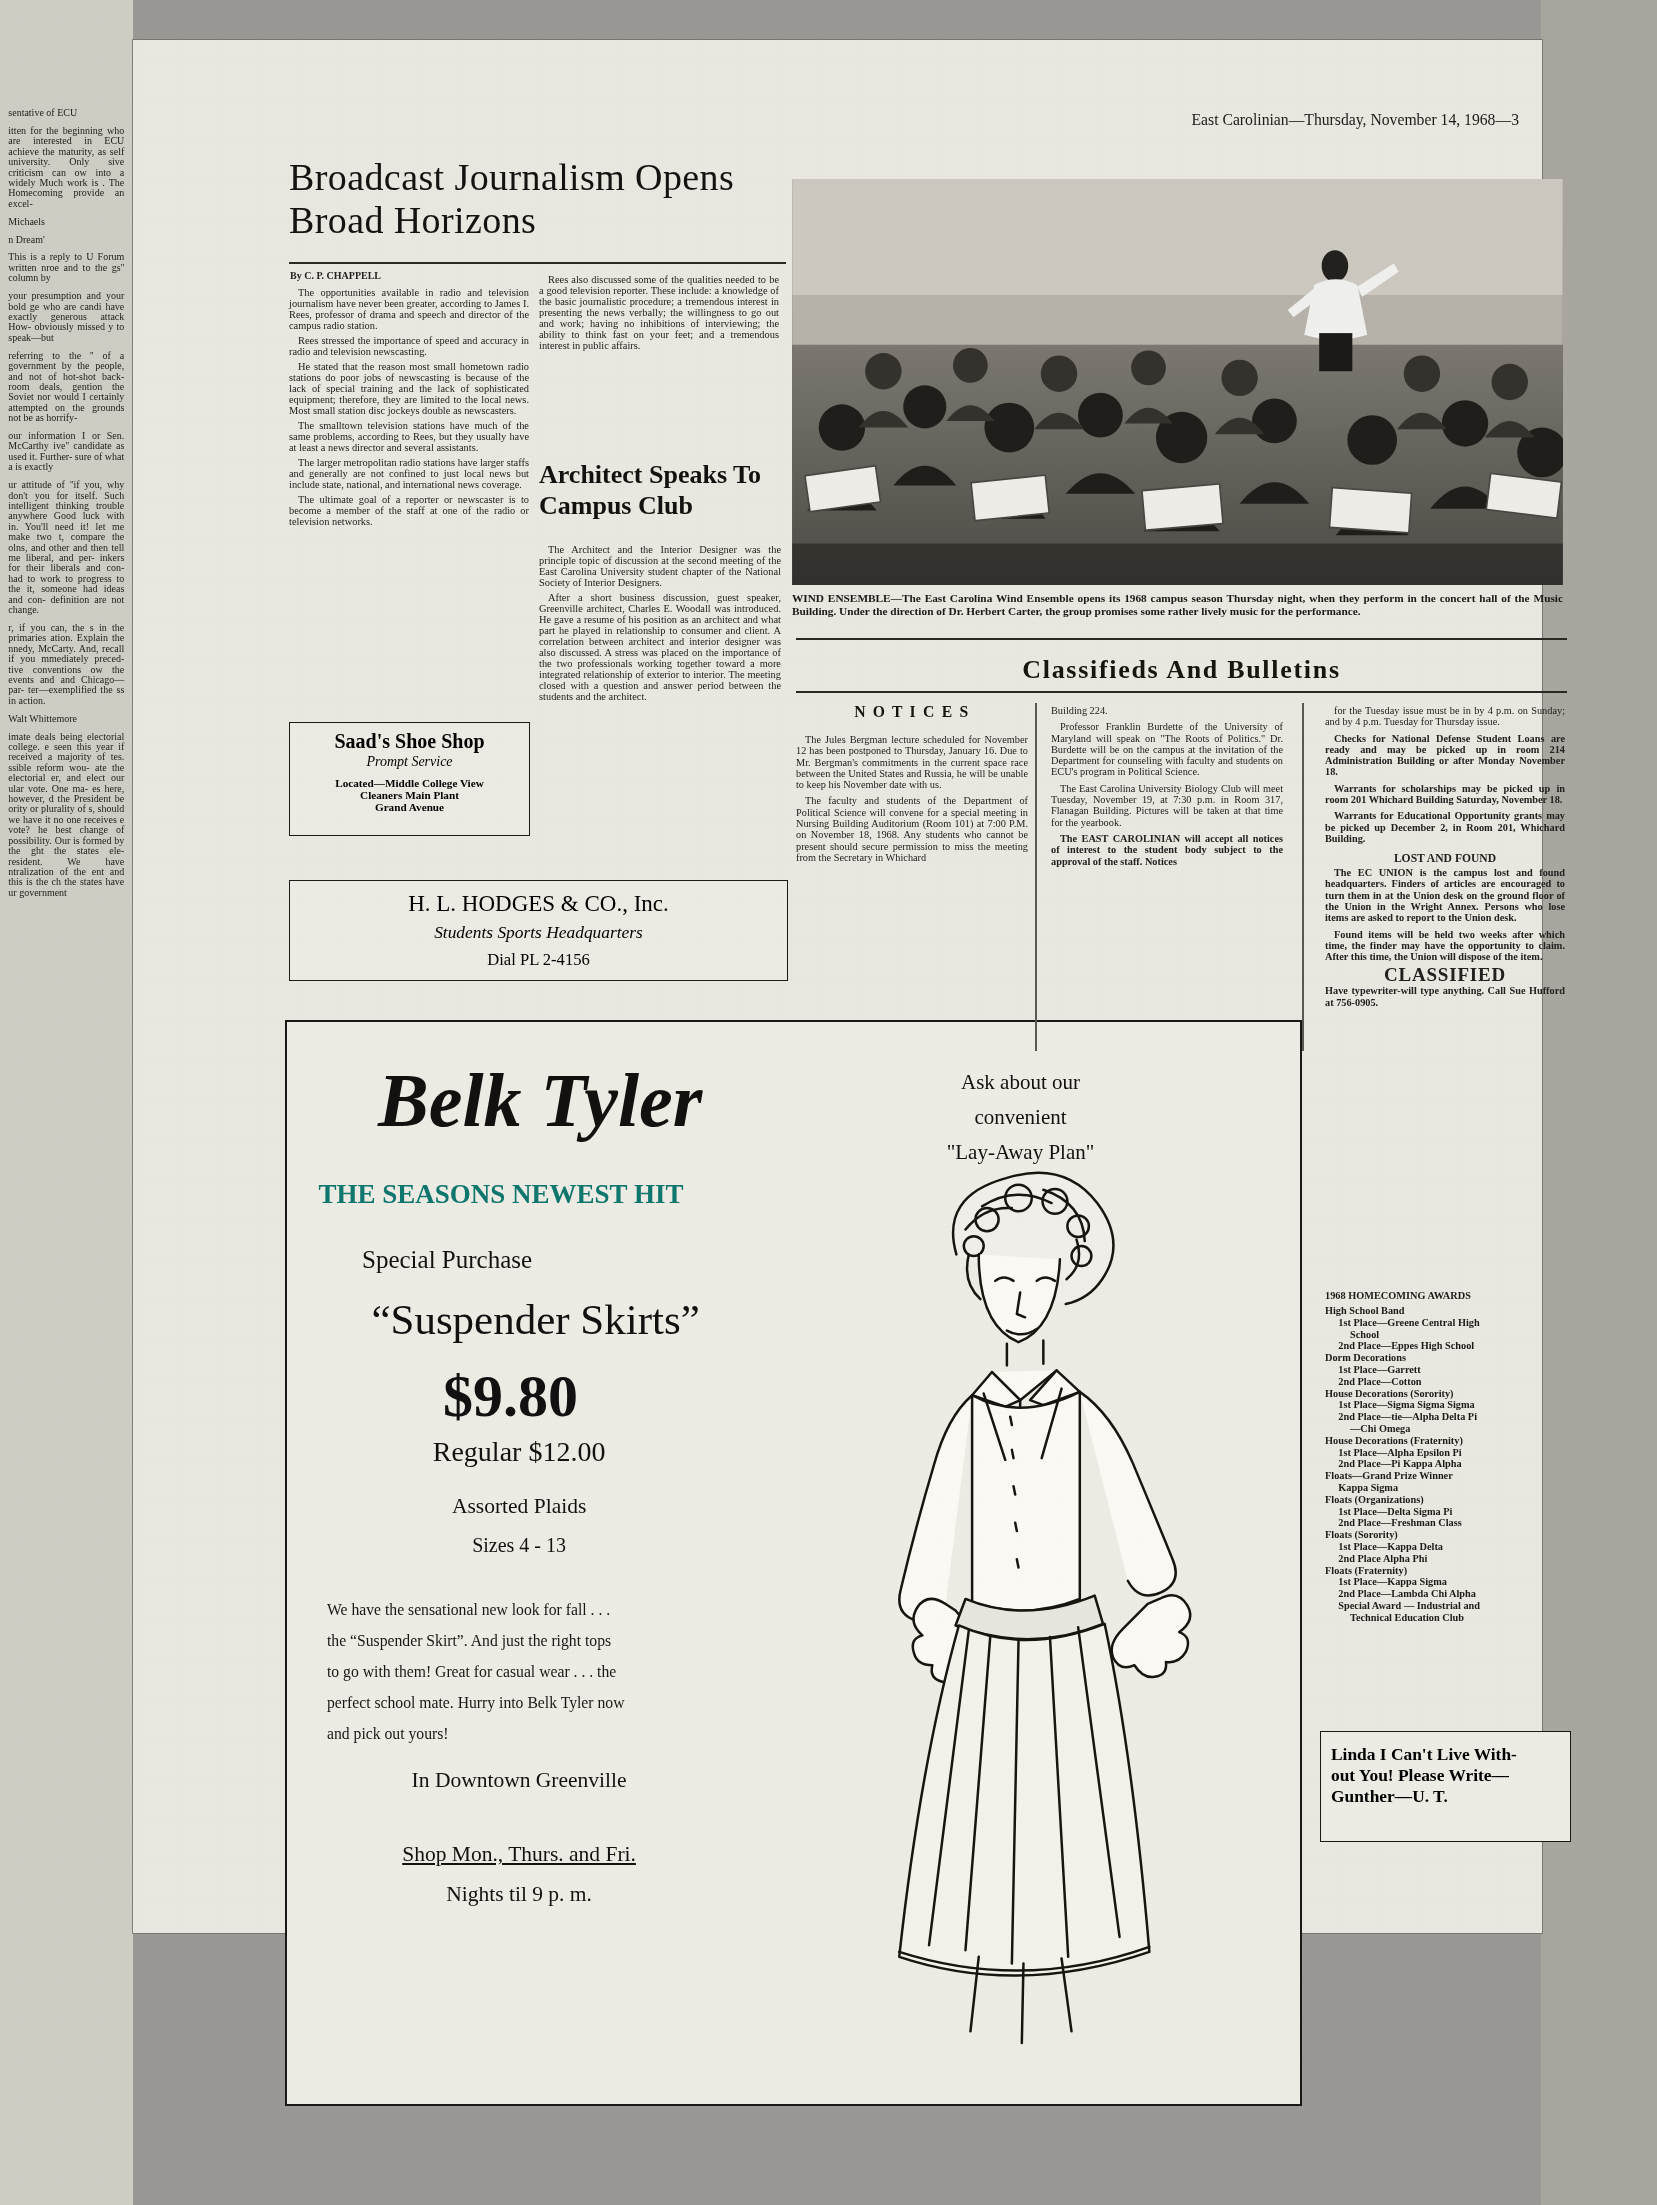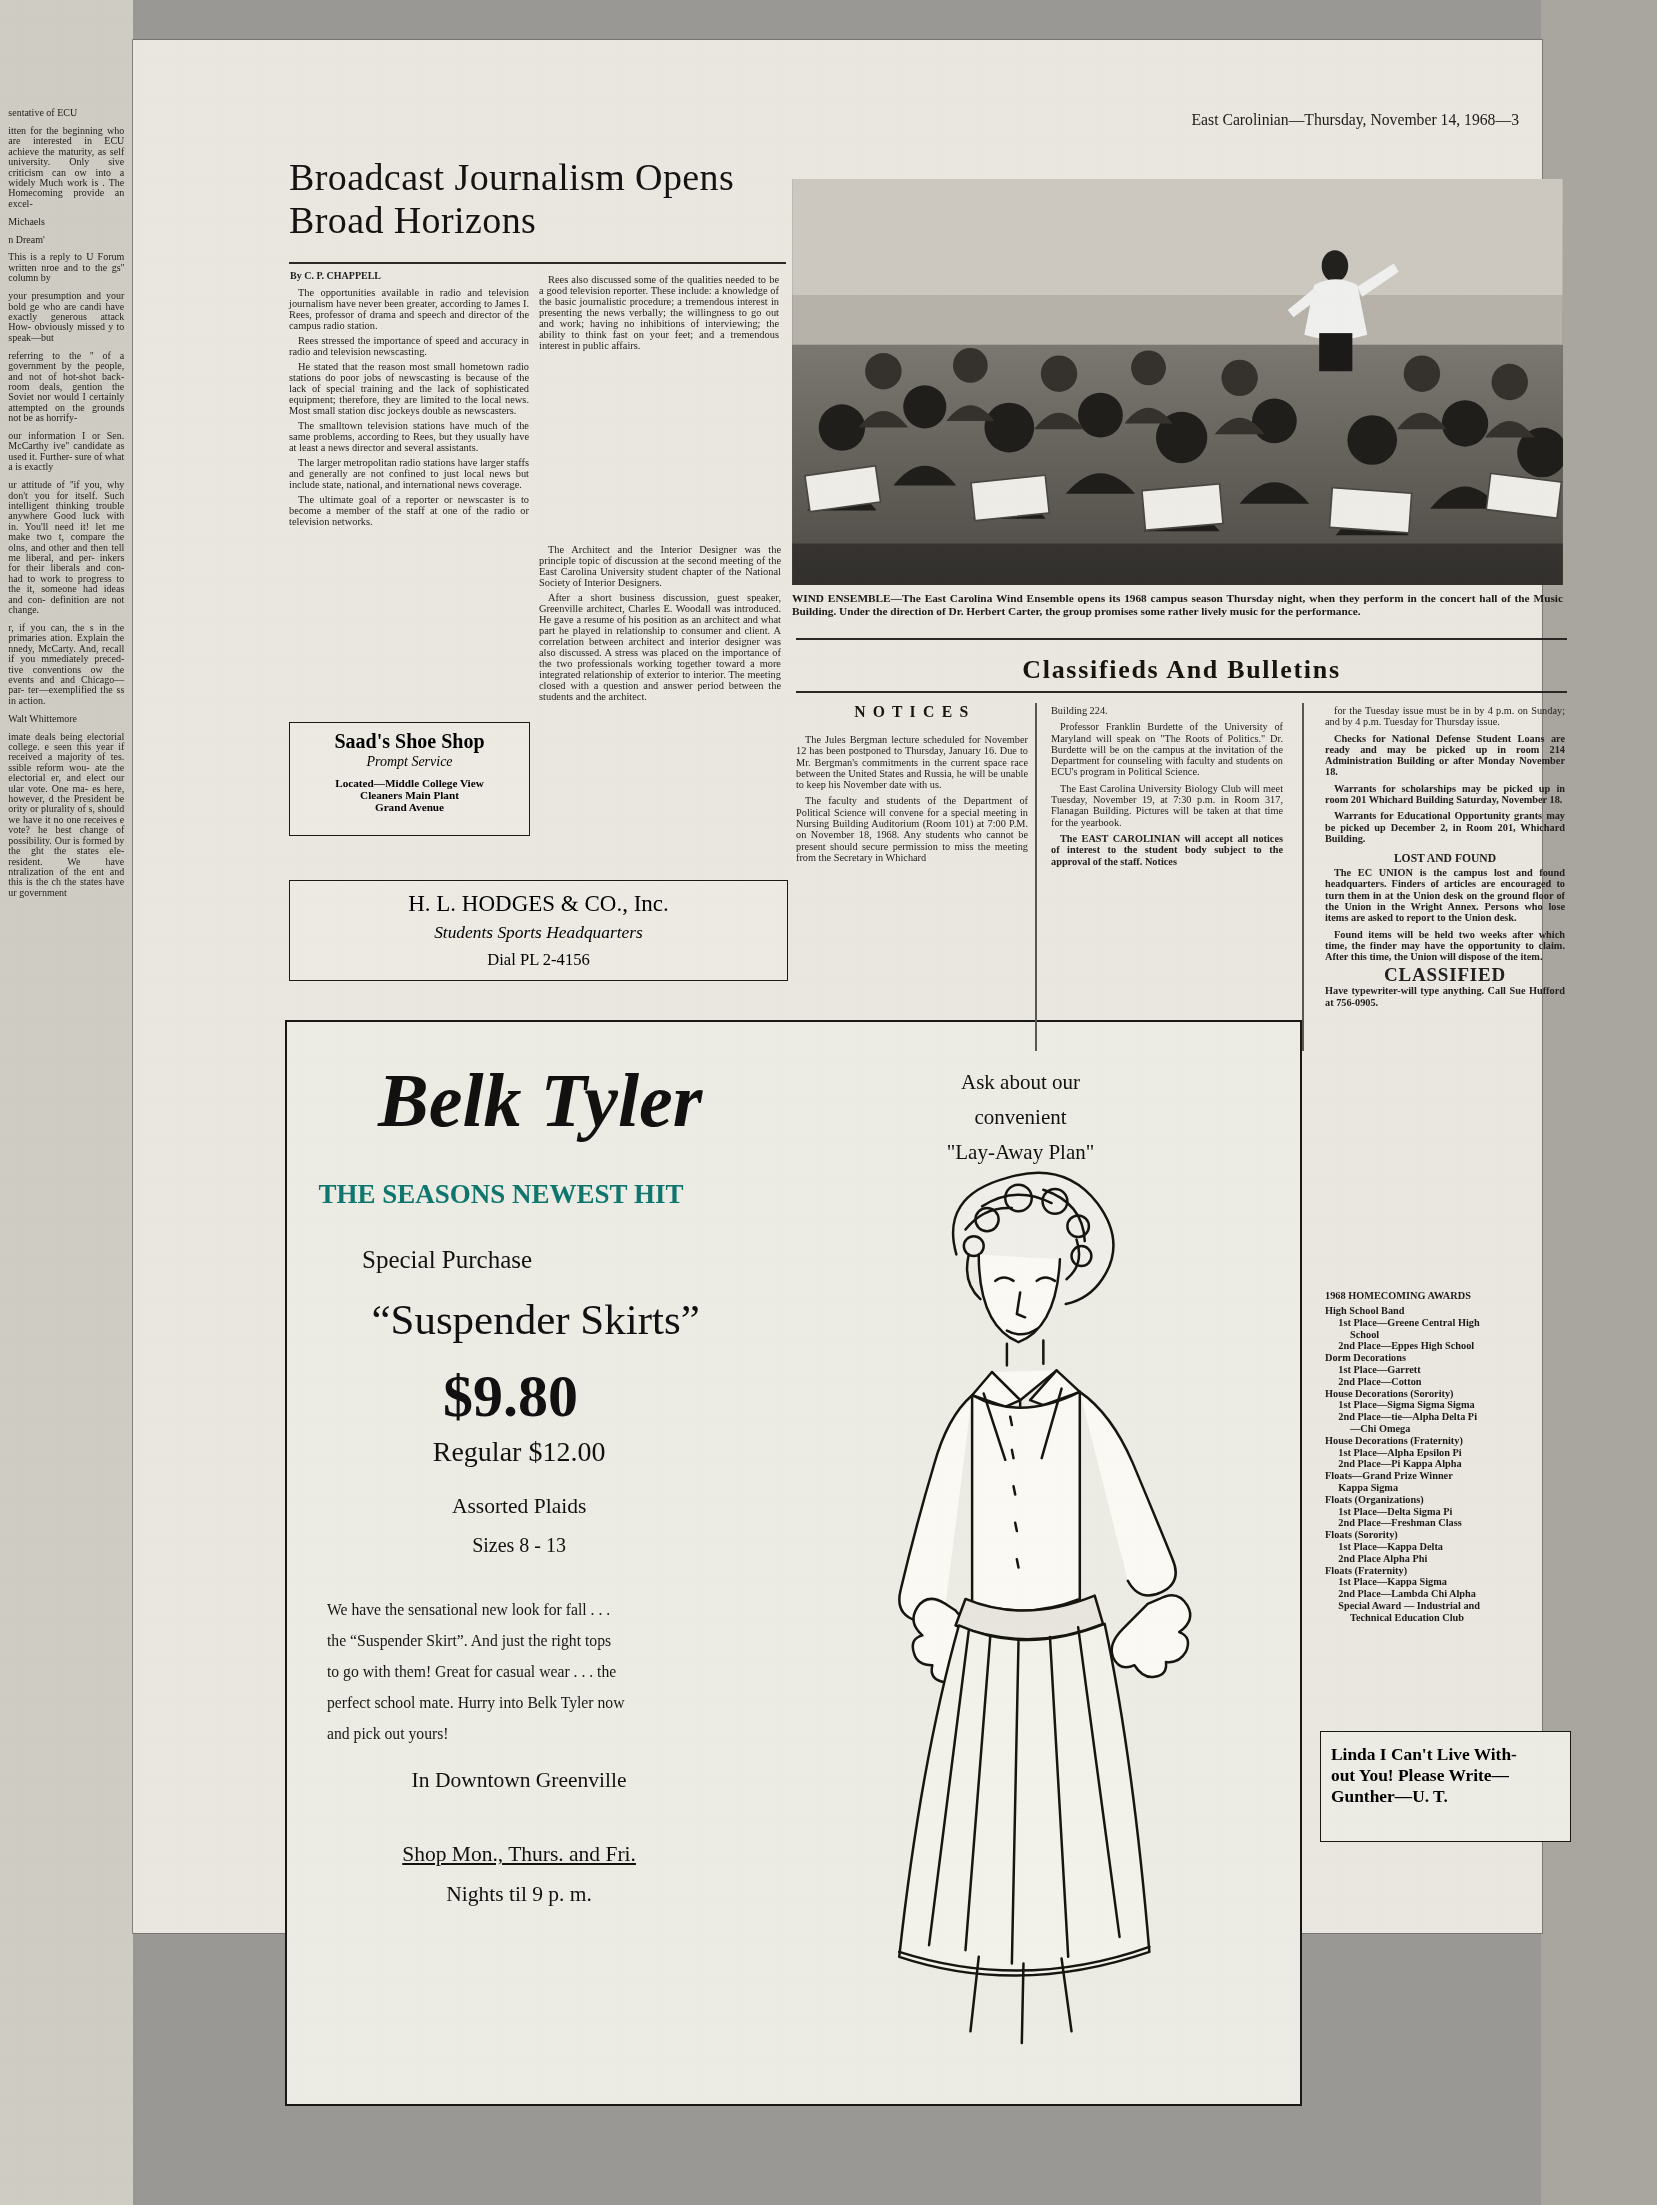--- a/index.html
+++ b/index.html
@@ -85,20 +85,21 @@
 
     <div class="col" style="position:absolute;left:156px;top:247px;width:240px;">
       <p>The opportunities available in radio and television journalism have never been greater, according to James I. Rees, professor of drama and speech and director of the campus radio station.</p>
       <p>Rees stressed the importance of speed and accuracy in radio and television newscasting.</p>
       <p>He stated that the reason most small hometown radio stations do poor jobs of newscasting is because of the lack of special training and the lack of sophisticated equipment; therefore, they are limited to the local news. Most small station disc jockeys double as newscasters.</p>
       <p>The smalltown television stations have much of the same problems, according to Rees, but they usually have at least a news director and several assistants.</p>
       <p>The larger metropolitan radio stations have larger staffs and generally are not confined to just local news but include state, national, and international news coverage.</p>
       <p>The ultimate goal of a reporter or newscaster is to become a member of the staff at one of the radio or television networks.</p>
     </div>
 
+    <div style="position:absolute;left:406px;top:419px;width:242px;font-size:26px;line-height:31px;font-weight:bold;color:#141210;">Architect Speaks To Campus Club</div>
     <div class="col" style="position:absolute;left:406px;top:504px;width:242px;">
       <p>The Architect and the Interior Designer was the principle topic of discussion at the second meeting of the East Carolina University student chapter of the National Society of Interior Designers.</p>
       <p>After a short business discussion, guest speaker, Greenville architect, Charles E. Woodall was introduced. He gave a resume of his position as an architect and what part he played in relationship to consumer and client. A correlation between architect and interior designer was also discussed. A stress was placed on the importance of the two professionals working together toward a more integrated relationship of exterior to interior. The meeting closed with a question and answer period between the students and the architect.</p>
     </div>
 
     <div id="photo">
       <svg width="771" height="406" viewBox="0 0 930 490">
         <defs>
           <linearGradient id="bgg" x1="0" y1="0" x2="0" y2="1">
             <stop offset="0" stop-color="#9b978f"></stop>
@@ -250,21 +251,21 @@
       <div class="belkLine" style="left:597px;top:48px;width:273px;font-size:21px;">Ask about our</div>
       <div class="belkLine" style="left:597px;top:83px;width:273px;font-size:21px;">convenient</div>
       <div class="belkLine" style="left:597px;top:118px;width:273px;font-size:21px;">"Lay-Away Plan"</div>
 
       <div style="position:absolute;left:31.5px;top:157px;width:431px;font-size:27px;font-weight:bold;color:#0f766e;">THE SEASONS NEWEST HIT</div>
       <div style="position:absolute;left:75px;top:224px;width:348px;font-size:25px;color:#141210;">Special Purchase</div>
       <div style="position:absolute;left:16.6px;top:273px;width:464px;text-align:center;font-size:43px;color:#121010;">“Suspender Skirts”</div>
       <div style="position:absolute;left:16.6px;top:340px;width:414px;text-align:center;font-size:60px;font-weight:bold;color:#121010;">$9.80</div>
       <div style="position:absolute;left:16.6px;top:414px;width:431px;text-align:center;font-size:28px;color:#141210;">Regular $12.00</div>
       <div style="position:absolute;left:16.6px;top:472px;width:431px;text-align:center;font-size:21.5px;color:#141210;">Assorted Plaids</div>
-      <div style="position:absolute;left:16.6px;top:512px;width:431px;text-align:center;font-size:20px;color:#141210;">Sizes 8 - 13</div>
+      <div style="position:absolute;left:16.6px;top:512px;width:431px;text-align:center;font-size:20px;color:#141210;">Sizes 4 - 13</div>
 
       <div style="position:absolute;left:40px;top:572px;width:414px;font-size:15.7px;line-height:31px;color:#1a1816;">
         <div>We have the sensational new look for fall . . .</div>
         <div>the “Suspender Skirt”. And just the right tops</div>
         <div>to go with them! Great for casual wear . . . the</div>
         <div>perfect school mate. Hurry into Belk Tyler now</div>
         <div>and pick out yours!</div>
       </div>
 
       <div style="position:absolute;left:16.6px;top:746px;width:431px;text-align:center;font-size:21.5px;color:#141210;">In Downtown Greenville</div>

